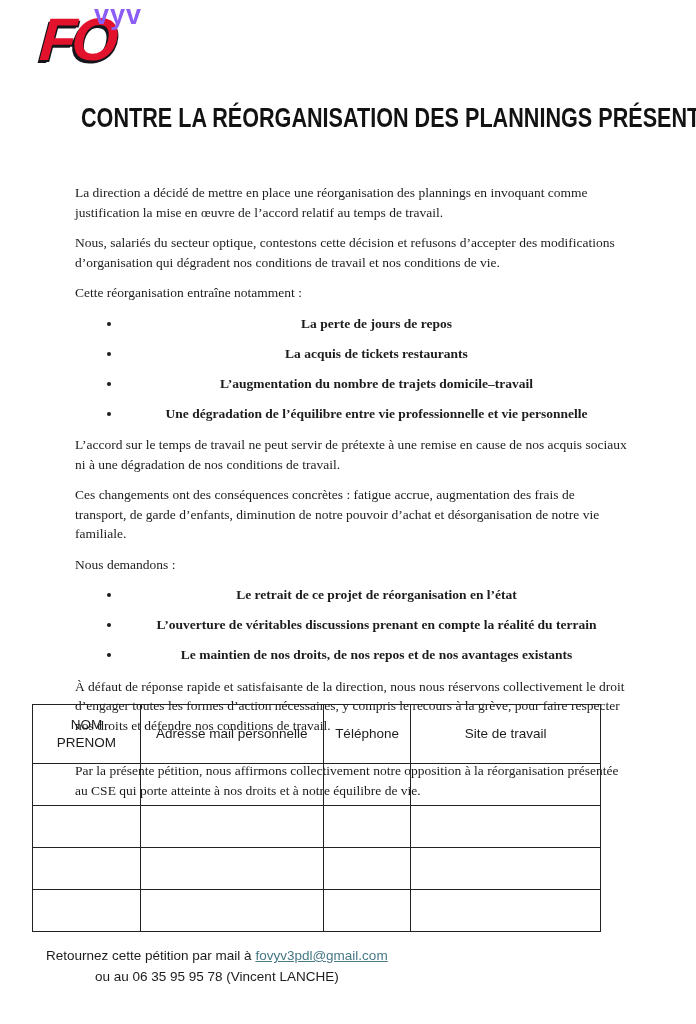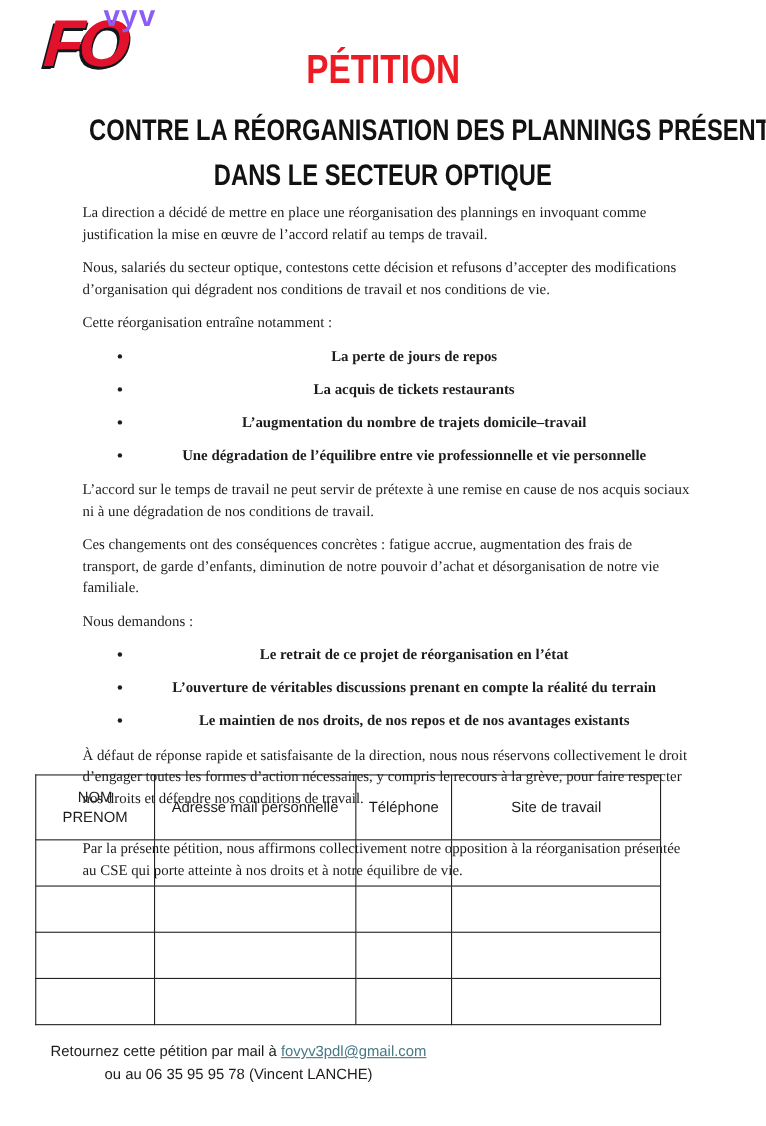--- a/index.html
+++ b/index.html
@@ -136,30 +136,24 @@
 </head>
 <body>
 
 <div class="page">
 
   <div class="logo">
     <span class="logo-fo">FO</span>
     <span class="logo-vyv">vyv</span>
   </div>
 
-  <div class="doc-title">
-    <span>PÉTITION</span>
-  </div>
 
   <div class="headline">
     <span class="hl-line">
       <span>CONTRE LA RÉORGANISATION DES PLANNINGS PRÉSENTÉS</span>
-    </span>
-    <span class="hl-line">
-      <span>DANS LE SECTEUR OPTIQUE</span>
     </span>
   </div>
 
   <div class="body-text">
     <p>La direction a décidé de mettre en place une réorganisation des plannings en invoquant comme justification la mise en œuvre de l’accord relatif au temps de travail.</p>
     <p>Nous, salariés du secteur optique, contestons cette décision et refusons d’accepter des modifications d’organisation qui dégradent nos conditions de travail et nos conditions de vie.</p>
     <p>Cette réorganisation entraîne notamment :</p>
     <ul>
       <li>La perte de jours de repos</li>
       <li>La acquis de tickets restaurants</li>

